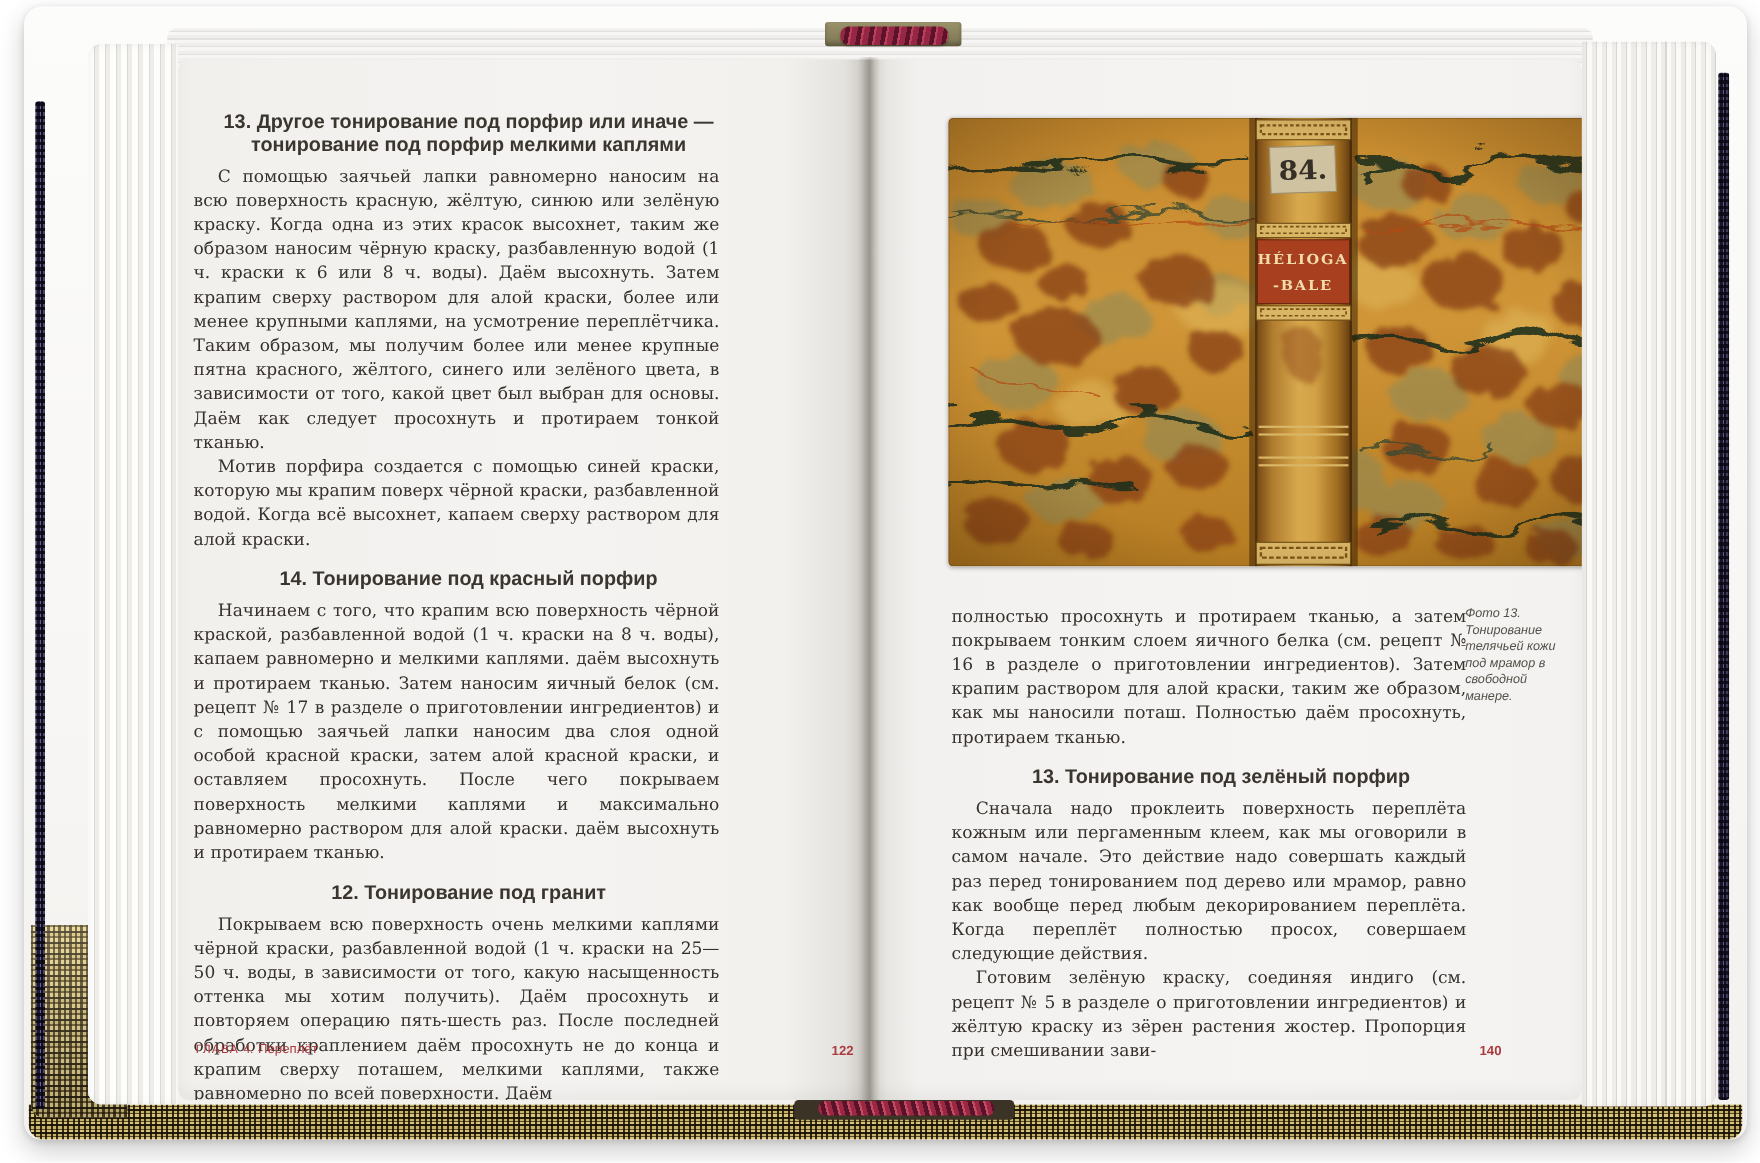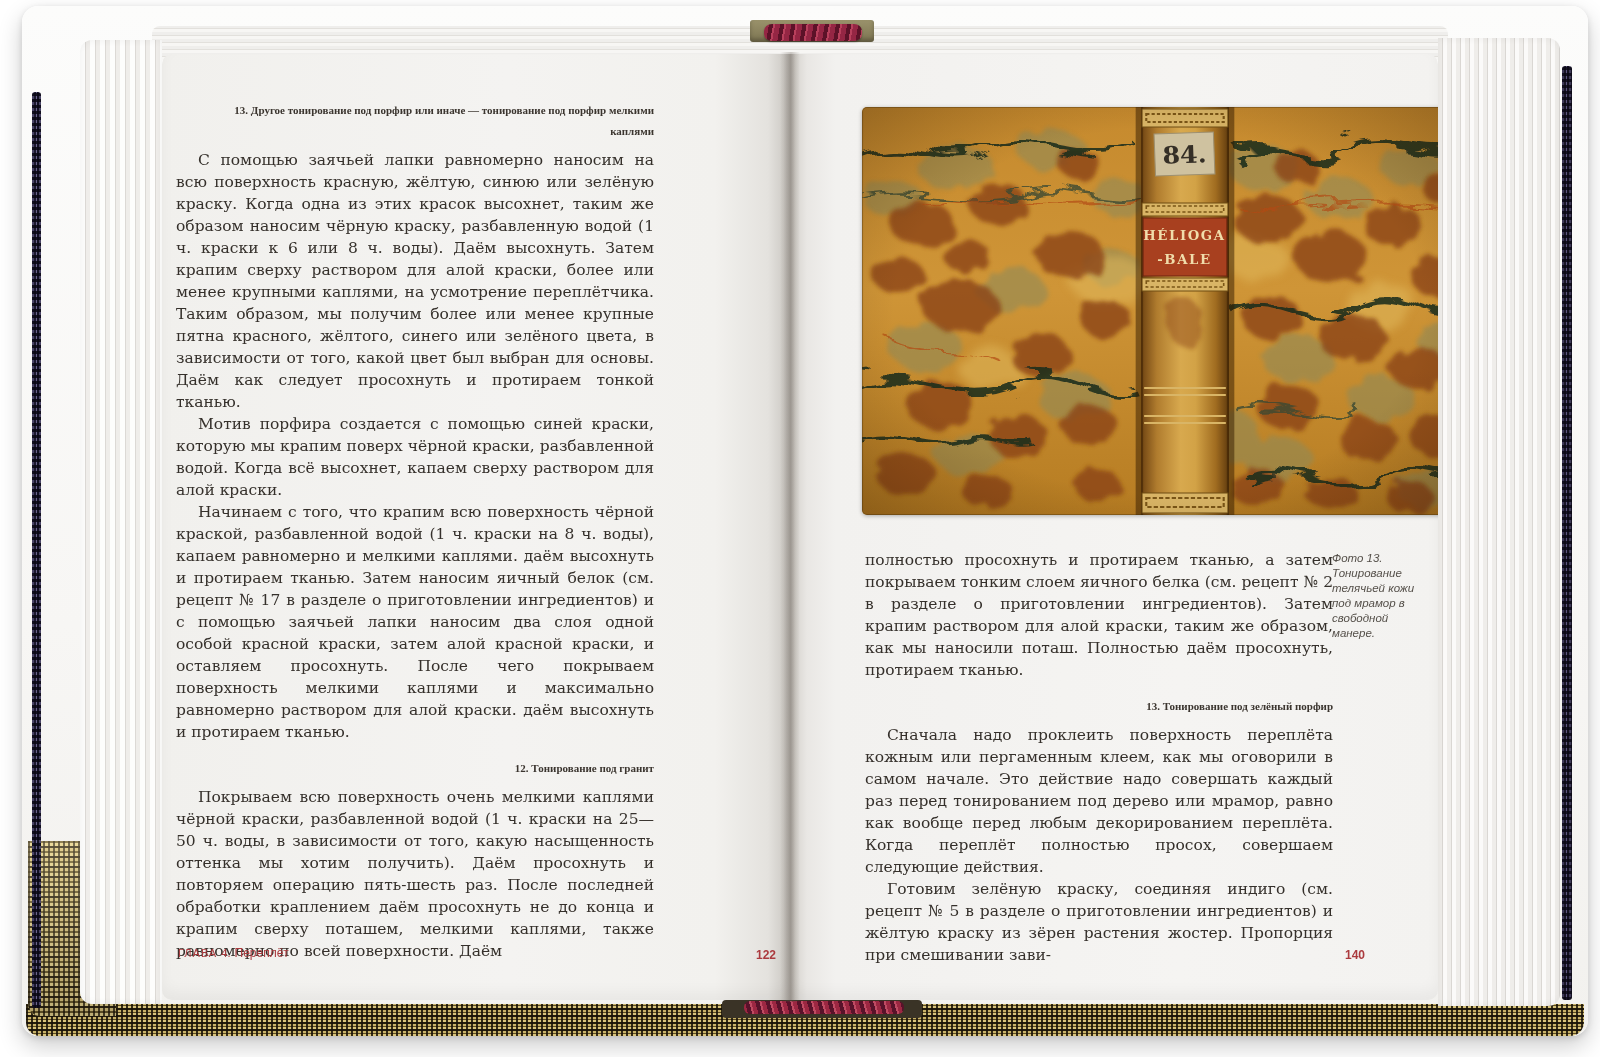--- a/index.html
+++ b/index.html
@@ -51,22 +51,22 @@
     box-shadow:inset 0 -8px 14px rgba(0,0,0,.045);}
   .page.right{left:768px;width:648px;border-radius:0 10px 10px 0;
     background:linear-gradient(to right,#b7b3ae 0%,#d8d5d0 0.8%,#e9e7e4 2.6%,#f2f1ef 7%,#f5f4f2 60%,#f3f2f0 100%);
     box-shadow:inset 0 -8px 14px rgba(0,0,0,.045);}
   .gutter-shade{position:absolute;left:758px;top:46px;bottom:34px;width:20px;
     background:linear-gradient(to right,rgba(90,80,70,0),rgba(90,80,70,.28) 55%,rgba(90,80,70,0));}
   
   .col{position:absolute;color:#35302b;font-size:15.5px;line-height:22px;text-align:justify;}
   .col p{margin:0;text-indent:22px;}
   .col p.cont{text-indent:0;}
-  .col h3{margin:15px 0 7px;padding-left:22px;font-family:Liberation Serif, serif;
-          font-size:11px;line-height:21px;font-weight:700;color:#3b352f;text-align:right;}
+  .col h3{margin:15px 0 7px;padding-left:22px;font-family:Liberation Sans, sans-serif;
+          font-size:18px;line-height:21px;font-weight:700;color:#3b352f;text-align:center;}
   .col h3.first{margin-top:0;}
   .col-left{left:14px;top:46px;width:478px;}
   .col-right{left:75px;top:495px;width:468px;}
   .footer{position:absolute;bottom:40px;font-family:"Liberation Sans","DejaVu Sans",sans-serif;color:#ab3a3e;}
   .footer-left{left:16px;font-size:11px;letter-spacing:1px;}
   .footer-left .chap-num{font-size:11px;letter-spacing:0;}
   .footer-left .chap-title{font-size:12px;font-weight:400;letter-spacing:0;}
   .pagenum{position:absolute;bottom:38px;font-family:"Liberation Sans","DejaVu Sans",sans-serif;
            font-size:12px;font-weight:700;color:#ab3a3e;}
   .pagenum-left{right:14px;}
@@ -95,20 +95,21 @@
     <div class="spine-liner"></div>
     <div class="headband"></div>
     <div class="tailband-shadow"></div>
     <div class="tailband"></div>
 
     <div class="page left">
       <div class="col col-left">
         <h3 class="first">13. Другое тонирование под порфир или иначе — тонирование под порфир мелкими каплями</h3>
         <p>С помощью заячьей лапки равномерно наносим на всю поверхность красную, жёлтую, синюю или зелёную краску. Когда одна из этих красок высохнет, таким же образом наносим чёрную краску, разбавленную водой (1 ч. краски к 6 или 8 ч. воды). Даём высохнуть. Затем крапим сверху раствором для алой краски, более или менее крупными каплями, на усмотрение переплётчика. Таким образом, мы получим более или менее крупные пятна красного, жёлтого, синего или зелёного цвета, в зависимости от того, какой цвет был выбран для основы. Даём как следует просохнуть и протираем тонкой тканью.</p>
         <p>Мотив порфира создается с помощью синей краски, которую мы крапим поверх чёрной краски, разбавленной водой. Когда всё высохнет, капаем сверху раствором для алой краски.</p>
+        <h3>14. Тонирование под красный порфир</h3>
         <p>Начинаем с того, что крапим всю поверхность чёрной краской, разбавленной водой (1 ч. краски на 8 ч. воды), капаем равномерно и мелкими каплями. даём высохнуть и протираем тканью. Затем наносим яичный белок (см. рецепт № 17 в разделе о приготовлении ингредиентов) и с помощью заячьей лапки наносим два слоя одной особой красной краски, затем алой красной краски, и оставляем просохнуть. После чего покрываем поверхность мелкими каплями и максимально равномерно раствором для алой краски. даём высохнуть и протираем тканью.</p>
         <h3>12. Тонирование под гранит</h3>
         <p>Покрываем всю поверхность очень мелкими каплями чёрной краски, разбавленной водой (1 ч. краски на 25—50 ч. воды, в зависимости от того, какую насыщенность оттенка мы хотим получить). Даём просохнуть и повторяем операцию пять-шесть раз. После последней обработки краплением даём просохнуть не до конца и крапим сверху поташем, мелкими каплями, также равномерно по всей поверхности. Даём</p>
       </div>
       <div class="footer footer-left">
         <span>ГЛАВА</span>
         <span class="chap-num">4.</span>
         <span class="chap-title">Переплёт</span>
       </div>
       <div class="pagenum pagenum-left">122</div>
@@ -264,21 +265,21 @@
 
             <rect x="264" y="386" width="81" height="20" fill="#d9b566" stroke="#6e4c12" stroke-width="1"></rect>
             <rect x="268" y="391" width="73" height="9" fill="none" stroke="#7a5516" stroke-width="2" stroke-dasharray="4 2"></rect>
           </g>
           <rect x="0" y="0" width="560" height="408" fill="url(#gVignette)"></rect>
           <rect x="0.5" y="0.5" width="559" height="407" fill="none" stroke="rgba(60,40,10,0.35)" stroke-width="1" rx="4"></rect>
         </svg>
       </div>
       <div class="caption">Фото 13. Тонирование телячьей кожи под мрамор в свободной манере.</div>
       <div class="col col-right">
-        <p class="cont">полностью просохнуть и протираем тканью, а затем покрываем тонким слоем яичного белка (см. рецепт № 2 в разделе о приготовлении ингредиентов). Затем крапим раствором для алой краски, таким же образом, как мы наносили поташ. Полностью даём просохнуть, протираем тканью.</p>
+        <p class="cont">полностью просохнуть и протираем тканью, а затем покрываем тонким слоем яичного белка (см. рецепт № 16 в разделе о приготовлении ингредиентов). Затем крапим раствором для алой краски, таким же образом, как мы наносили поташ. Полностью даём просохнуть, протираем тканью.</p>
         <h3>13. Тонирование под зелёный порфир</h3>
         <p>Сначала надо проклеить поверхность переплёта кожным или пергаменным клеем, как мы оговорили в самом начале. Это действие надо совершать каждый раз перед тонированием под дерево или мрамор, равно как вообще перед любым декорированием переплёта. Когда переплёт полностью просох, совершаем следующие действия.</p>
         <p>Готовим зелёную краску, соединяя индиго (см. рецепт № 5 в разделе о приготовлении ингредиентов) и жёлтую краску из зёрен растения жостер. Пропорция при смешивании зави-</p>
       </div>
       <div class="pagenum pagenum-right">140</div>
     </div>
 
     <div class="gutter-shade"></div>
   </div>
 </div>

